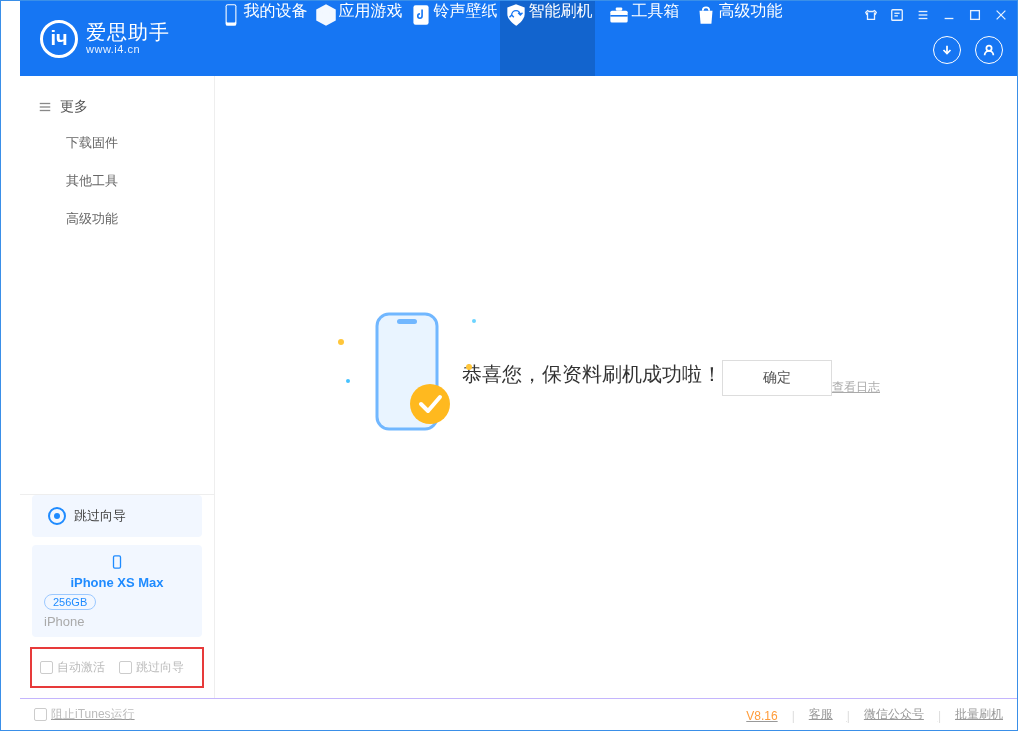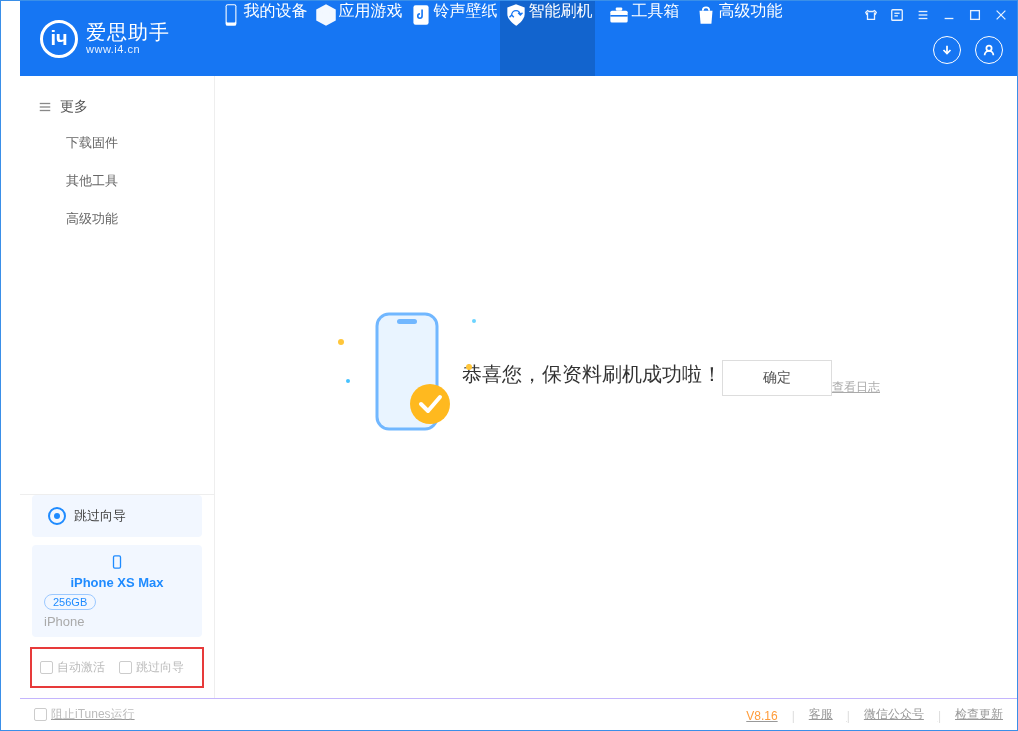--- a/index.html
+++ b/index.html
@@ -244,16 +244,16 @@
         <span class="box"></span>
         <span>阻止iTunes运行</span>
       </label>
     <div class="right">
       <span style="color:#ff9c3a;">V8.16</span>
       <span class="sep">|</span>
       <a>客服</a>
       <span class="sep">|</span>
       <a>微信公众号</a>
       <span class="sep">|</span>
-      <a>检查更新</a>
+      <a>批量刷机</a>
     </div>
   </div>
 </div>
 
 </body></html>

